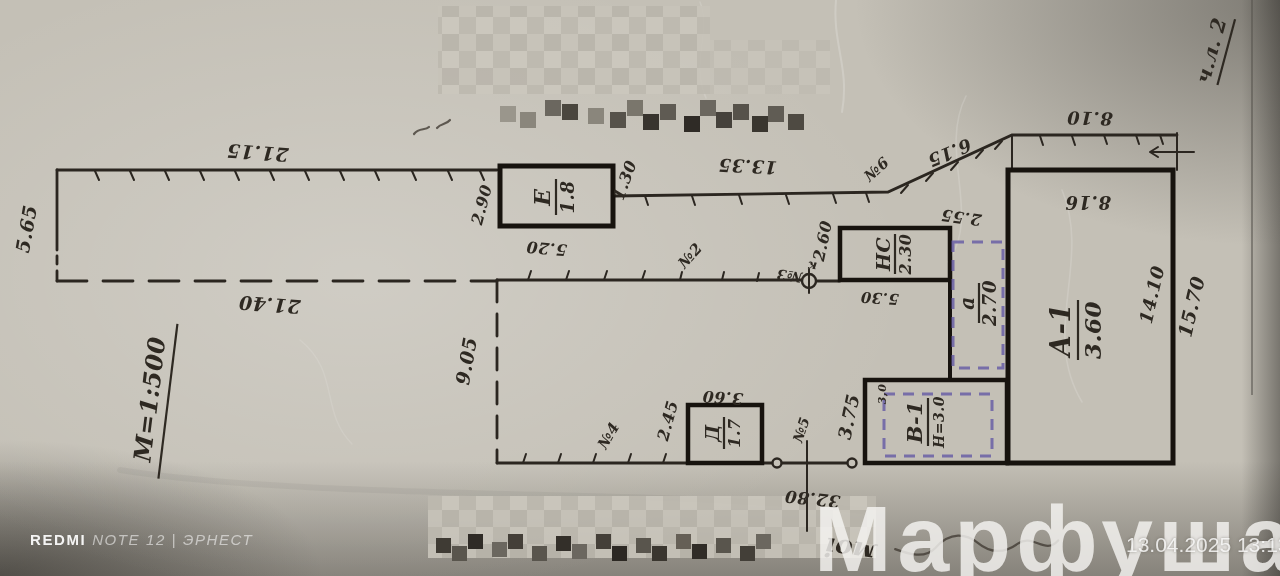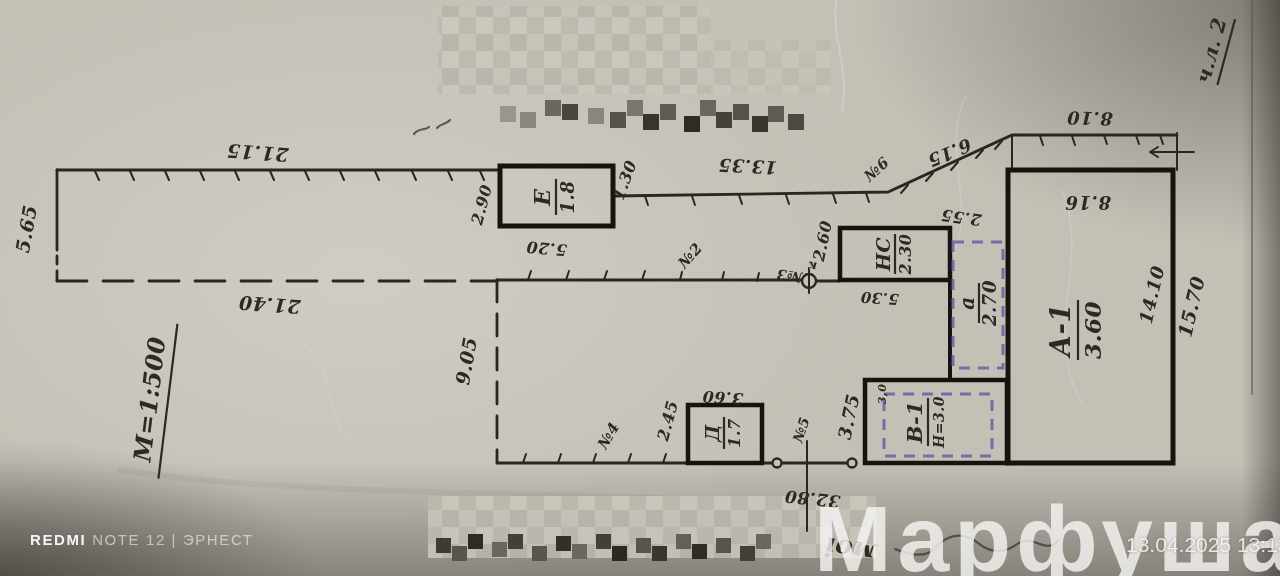--- a/index.html
+++ b/index.html
@@ -33,21 +33,21 @@
   .wm-time{
     position:absolute;left:1126px;top:533px;white-space:nowrap;
     font:400 21px "Liberation Sans", sans-serif;
     color:rgba(255,255,255,0.80);text-shadow:0 0 3px rgba(90,85,75,.6);
   }
   .wm-cam{
     position:absolute;left:30px;top:531px;white-space:nowrap;
     font:700 15px "Liberation Sans", sans-serif;letter-spacing:1.6px;
     color:rgba(255,255,255,0.92);
   }
-  .wm-cam .rest{font-weight:400;color:rgba(255,255,255,0.55);}
+  .wm-cam .rest{font-weight:400;color:rgba(255,255,255,0.55);font-style:italic;}
 </style>
 </head>
 <body>
 
 <svg width="1280" height="576" viewBox="0 0 1280 576">
   <defs>
     <pattern id="mza" width="34" height="34" patternUnits="userSpaceOnUse">
       <rect width="34" height="34" fill="#c2beb4"></rect>
       <rect width="17" height="17" fill="#b9b5ab"></rect>
       <rect x="17" width="17" height="17" fill="#c7c3b9"></rect>

